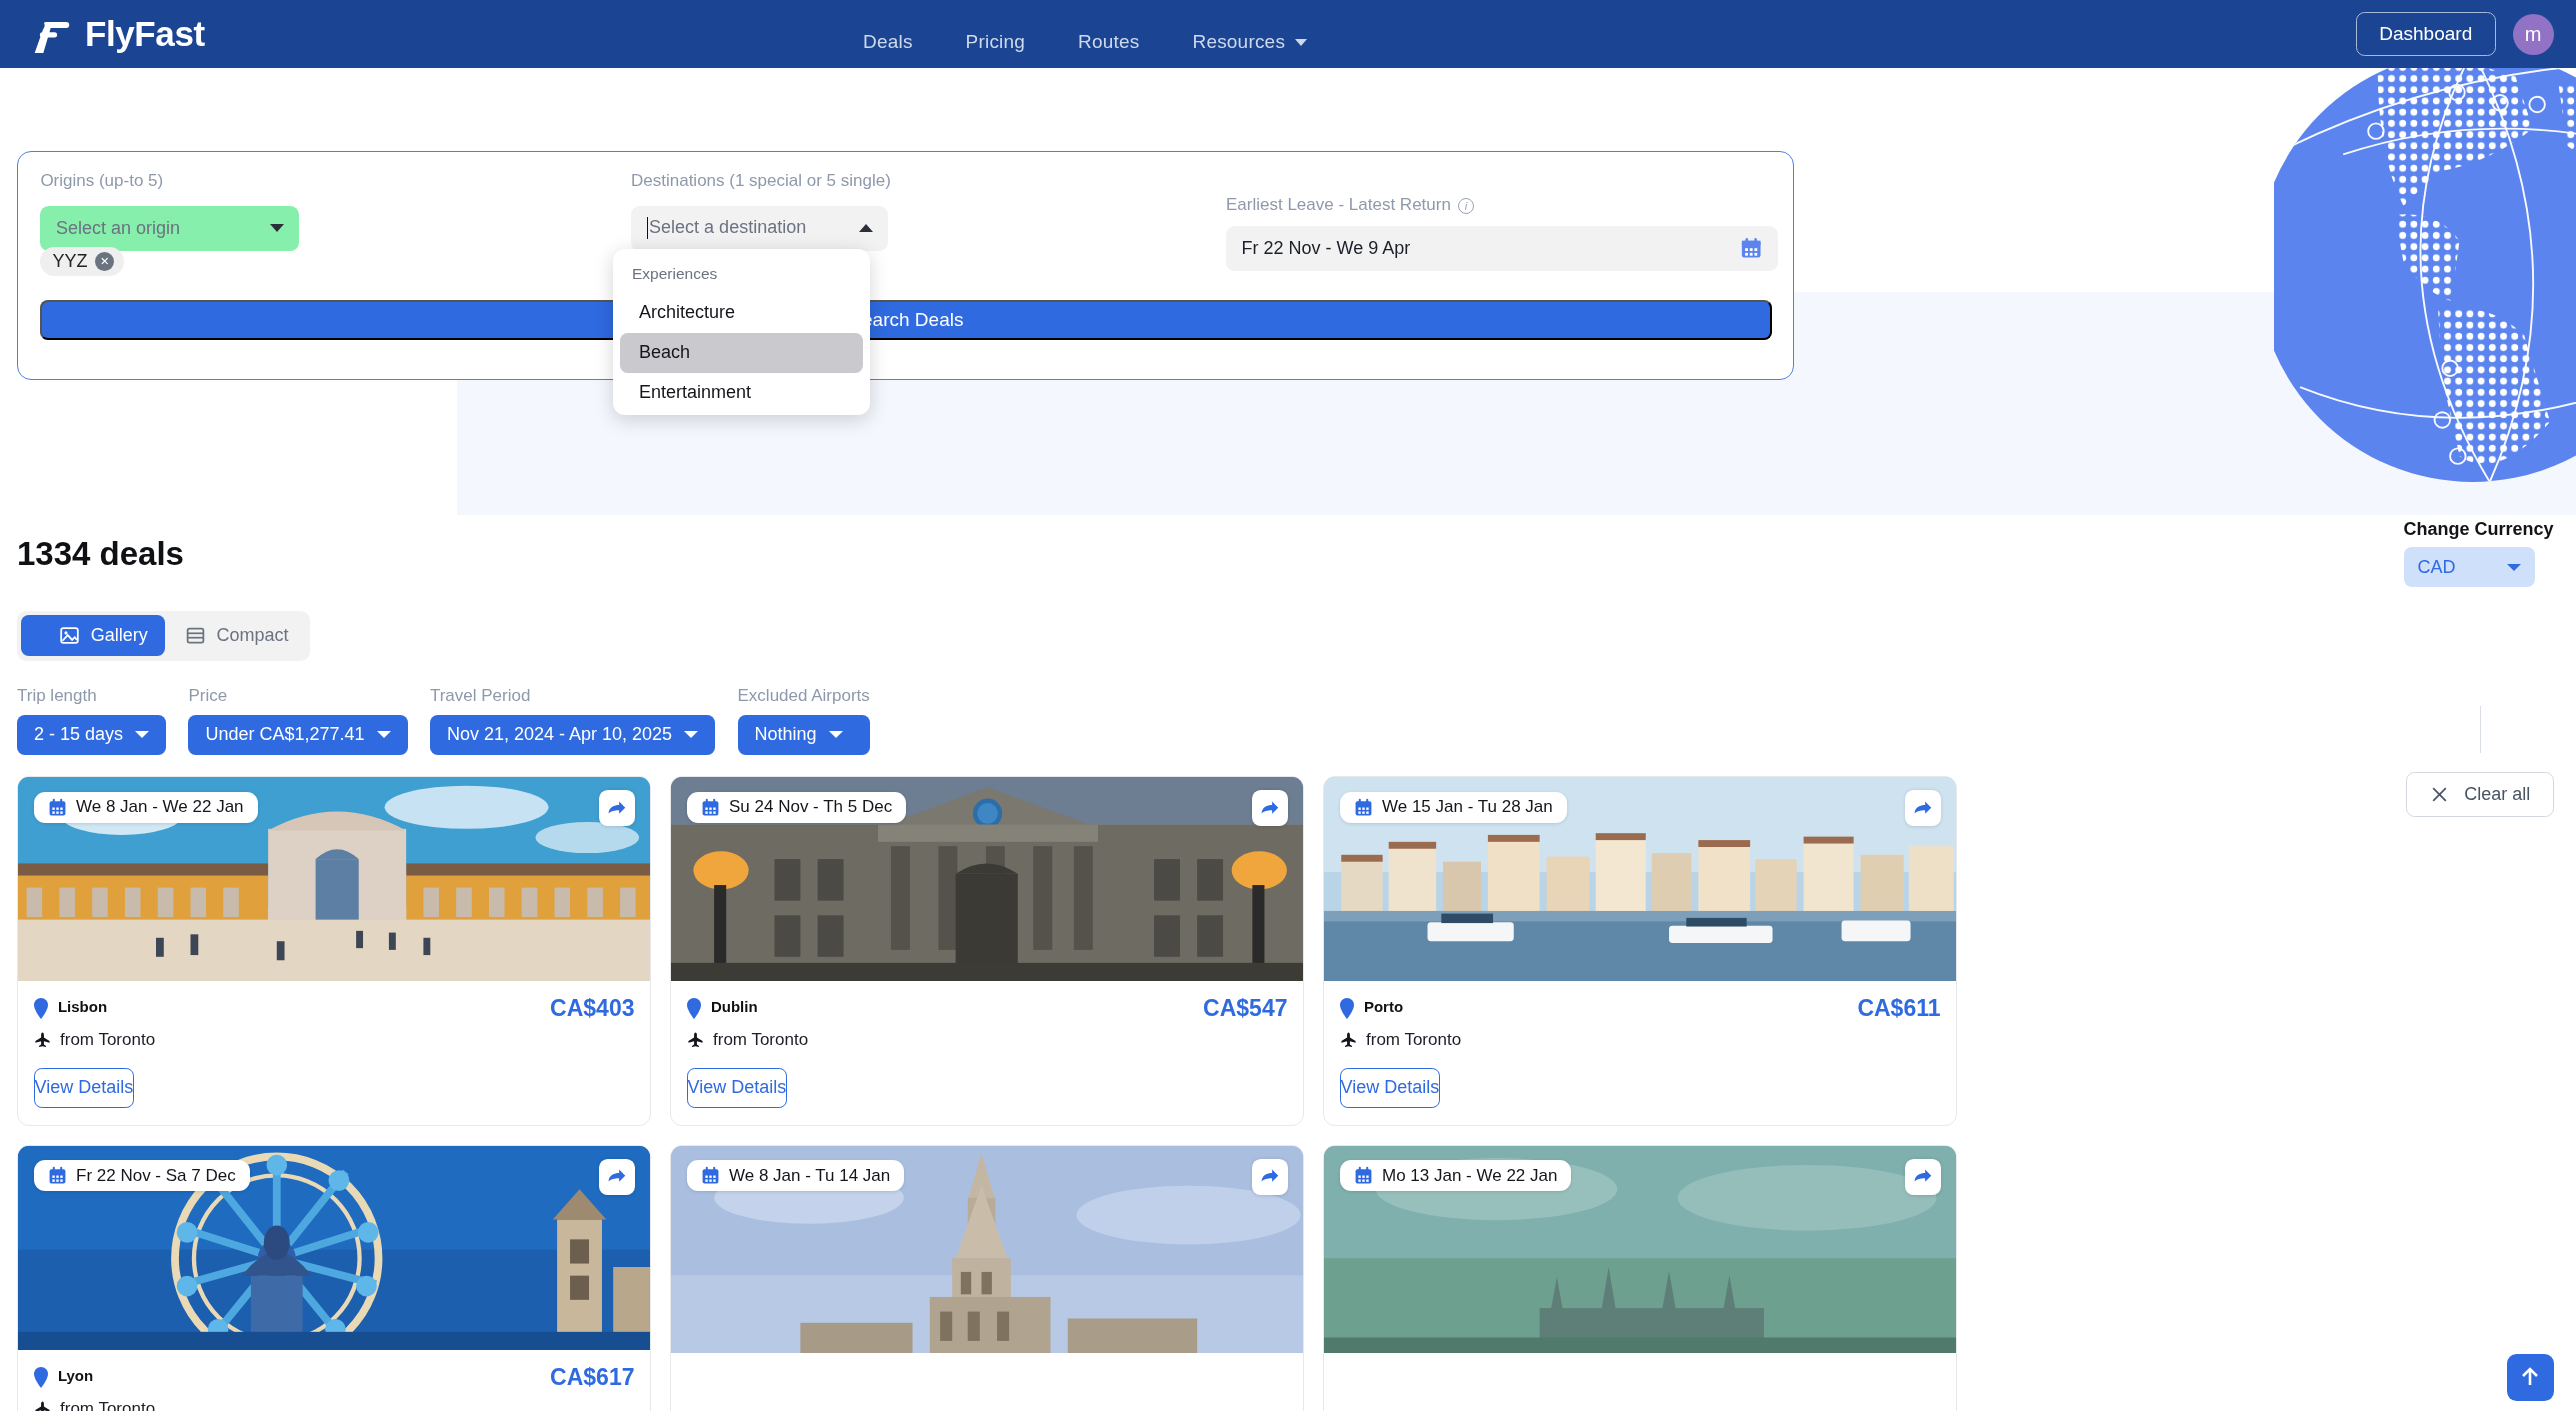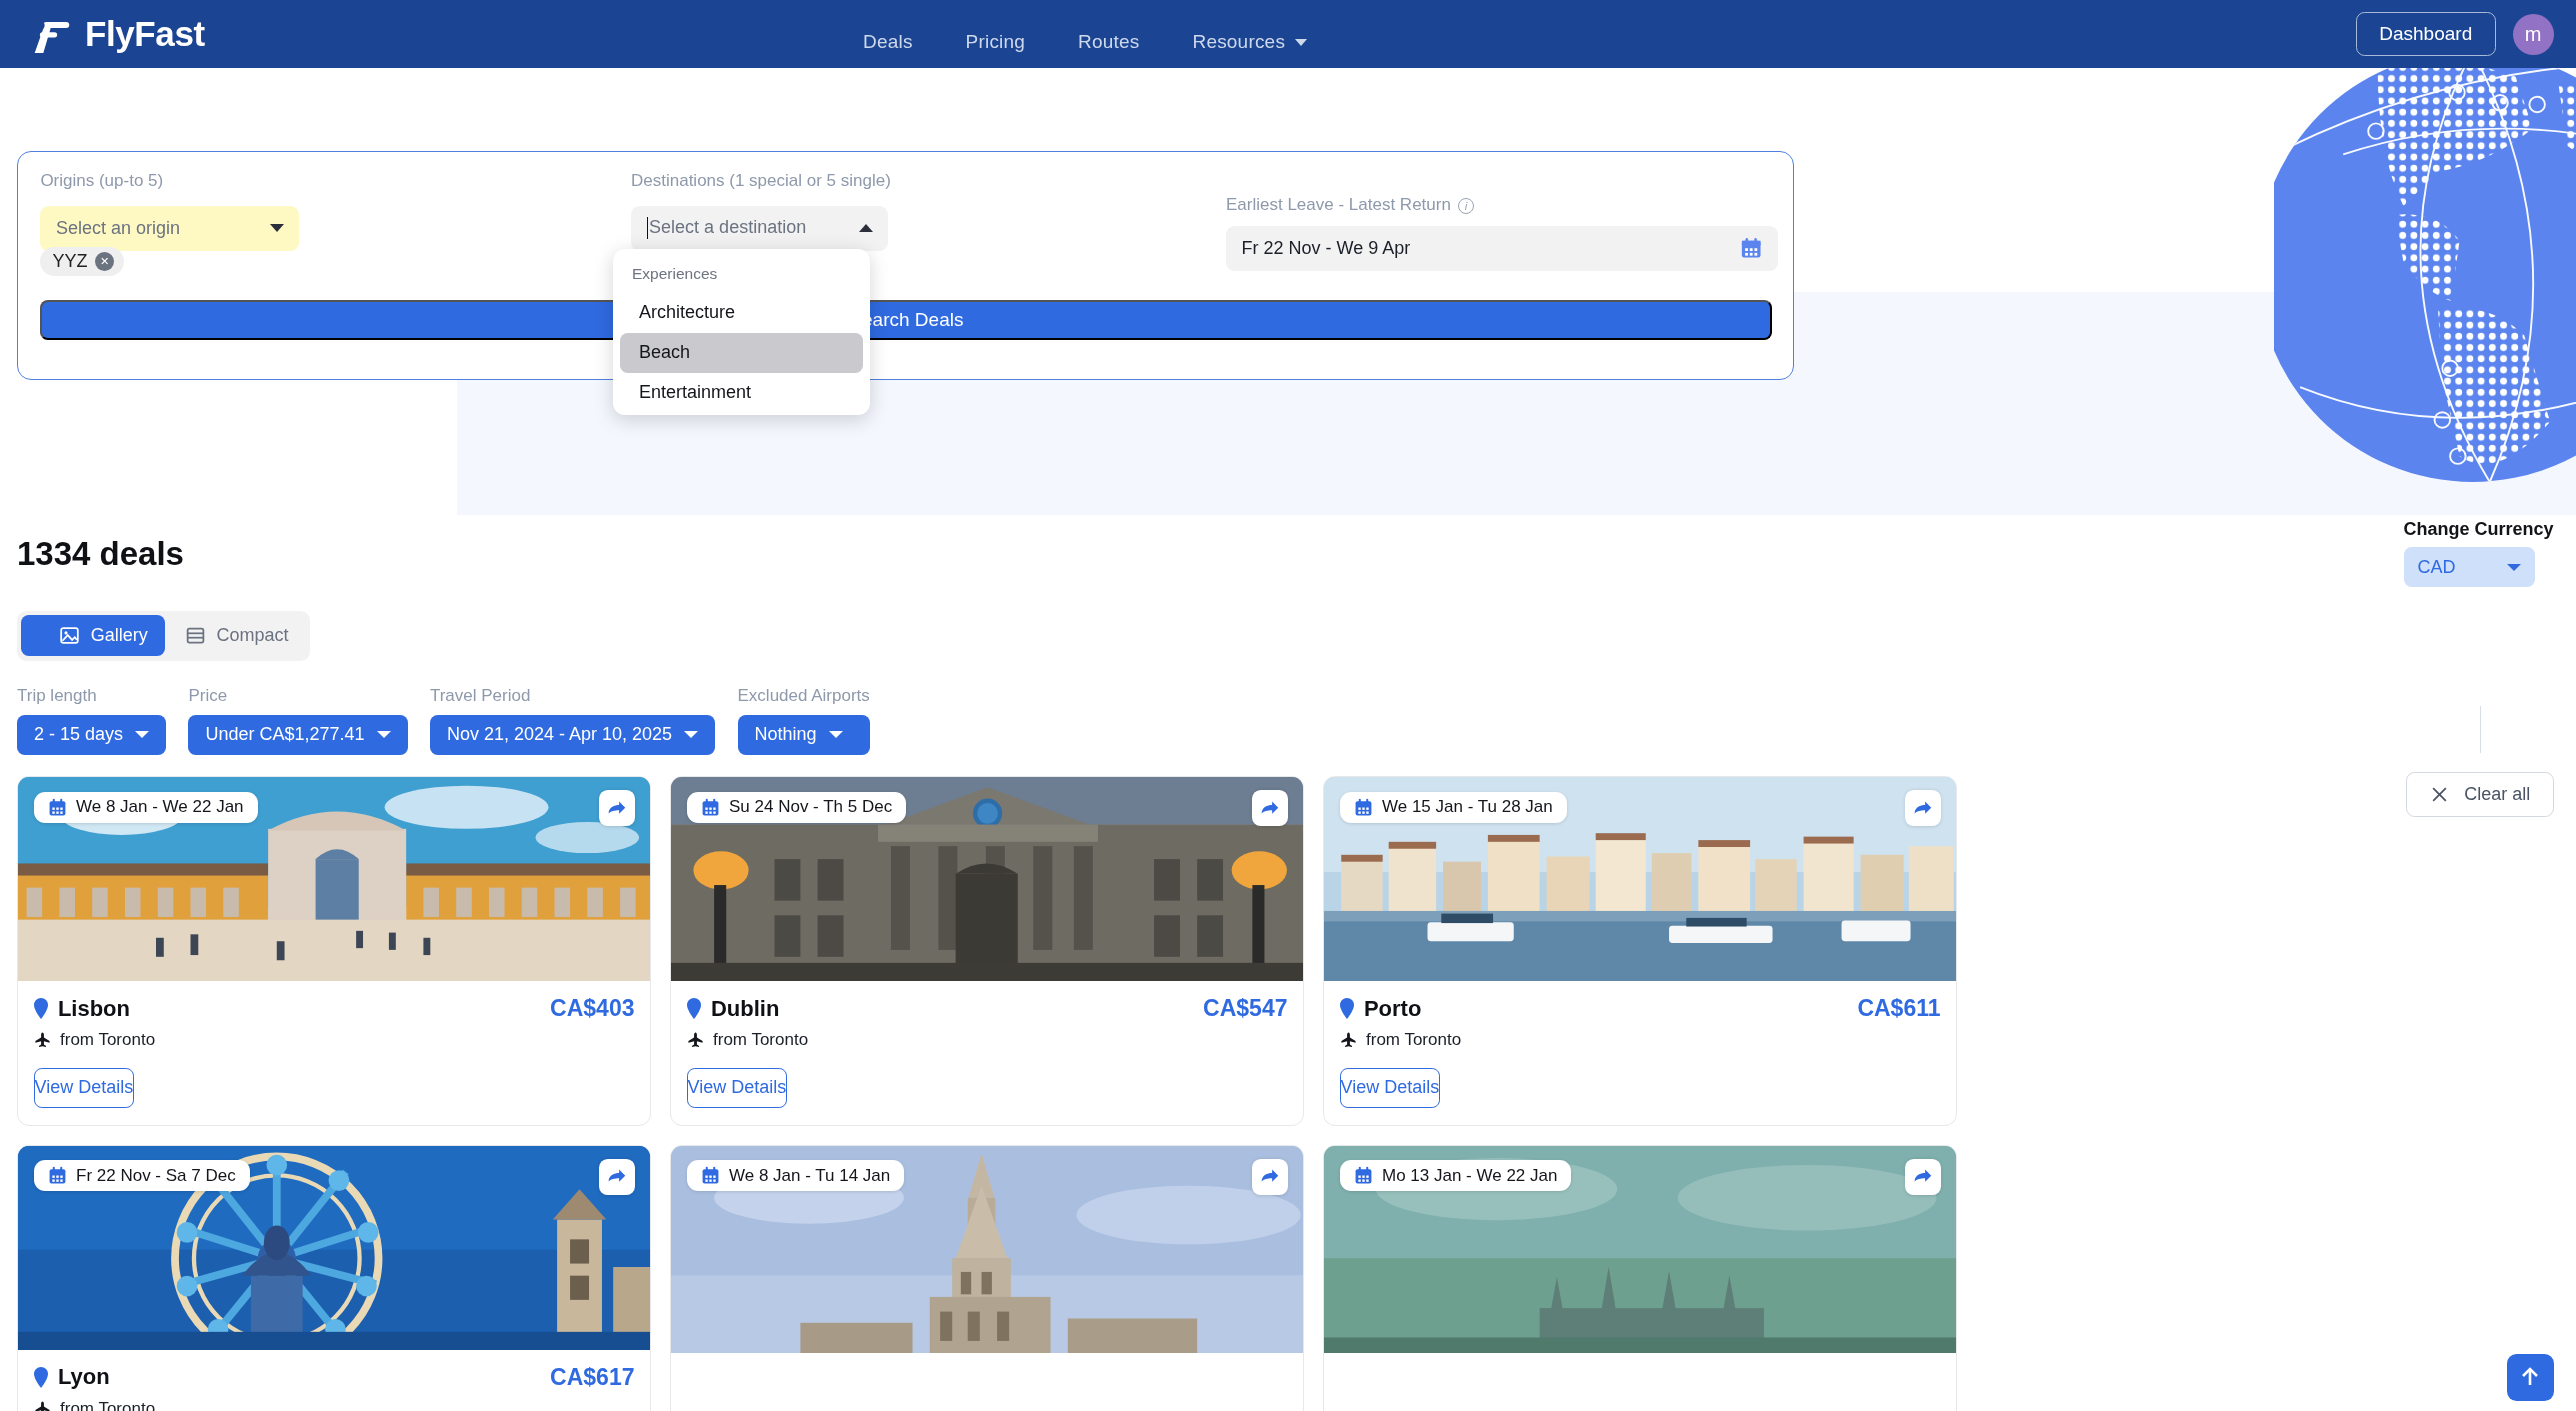--- a/index.html
+++ b/index.html
@@ -38,21 +38,21 @@
   .search-panel {
     position:absolute; left:17px; top:83px; width:1777px; height:229px;
     background:#fff; border:1.3px solid #4f7fe0; border-radius:14px;
   }
   .field-label { color:#8e99ab; font-size:17px; }
   .fld-origin { position:absolute; left:22.4px; top:19px; }
   .fld-dest  { position:absolute; left:613px; top:19px; }
   .fld-date  { position:absolute; left:1208px; top:43px; }
 
   .select-box {
-    margin-top:14.7px; width:259px; height:45px; background:#fef9c3; border-radius:8.6px;
+    margin-top:14.7px; width:259px; height:45px; background:#86efac; border-radius:8.6px;
     display:flex; align-items:center; justify-content:space-between; padding:0 15.5px;
     color:#6b7280; font-size:18px;
   }
   .select-box.dest { width:257px; background:#f2f2f3; }
   .chev-down { width:0;height:0;border-left:7.8px solid transparent;border-right:7.8px solid transparent;border-top:8.6px solid #2a2f3a; }
   .chev-up { width:0;height:0;border-left:7.8px solid transparent;border-right:7.8px solid transparent;border-bottom:8.6px solid #2a2f3a; }
   .caret { display:inline-block; width:1.7px; height:22.4px; background:#111; margin-right:0.9px; vertical-align:middle; }
 
   .chip-origin {
     position:absolute; left:22.4px; top:95px; background:#efefef; border-radius:15.5px;
@@ -125,21 +125,21 @@
     position:absolute; left:15.5px; top:14.7px; background:#fff; border-radius:11.2px; height:31px;
     display:flex; align-items:center; gap:9.5px; padding:0 14px; font-size:17px; color:#14161b;
     box-shadow:0 0.9px 3.5px rgba(0,0,0,.13);
   }
   .share-btn {
     position:absolute; right:15.5px; top:13px; width:36px;height:36px;background:#fff;border-radius:8.6px;
     display:flex;align-items:center;justify-content:center; box-shadow:0 0.9px 3.5px rgba(0,0,0,.13);
   }
   .card-body { padding:14px 15.5px 17px 15.5px; }
   .card-row1 { display:flex; align-items:center; justify-content:space-between; }
-  .card-city { display:flex; align-items:center; gap:10.4px; font-size:22px; font-weight:600; color:#0f1115; }
+  .card-city { display:flex; gap:10.4px; font-size:15px; font-weight:600; color:#0f1115; }
   .card-price { font-size:23px; font-weight:700; color:#2f6ae0; }
   .card-from { display:flex; align-items:center; gap:9.5px; margin-top:7.8px; font-size:17px; color:#1b1f27; }
   .view-details {
     margin-top:18px; height:40px; border:1.3px solid #2f6ae0; border-radius:7.8px; color:#2f6ae0;
     font-size:18px; display:flex; align-items:center; justify-content:center; background:#fff;
   }
 
   .scrolltop {
     position:absolute; right:22.4px; bottom:10.4px; width:47px;height:47px;background:#2f6ae0;
     border-radius:9.5px; display:flex;align-items:center;justify-content:center; z-index:30;

